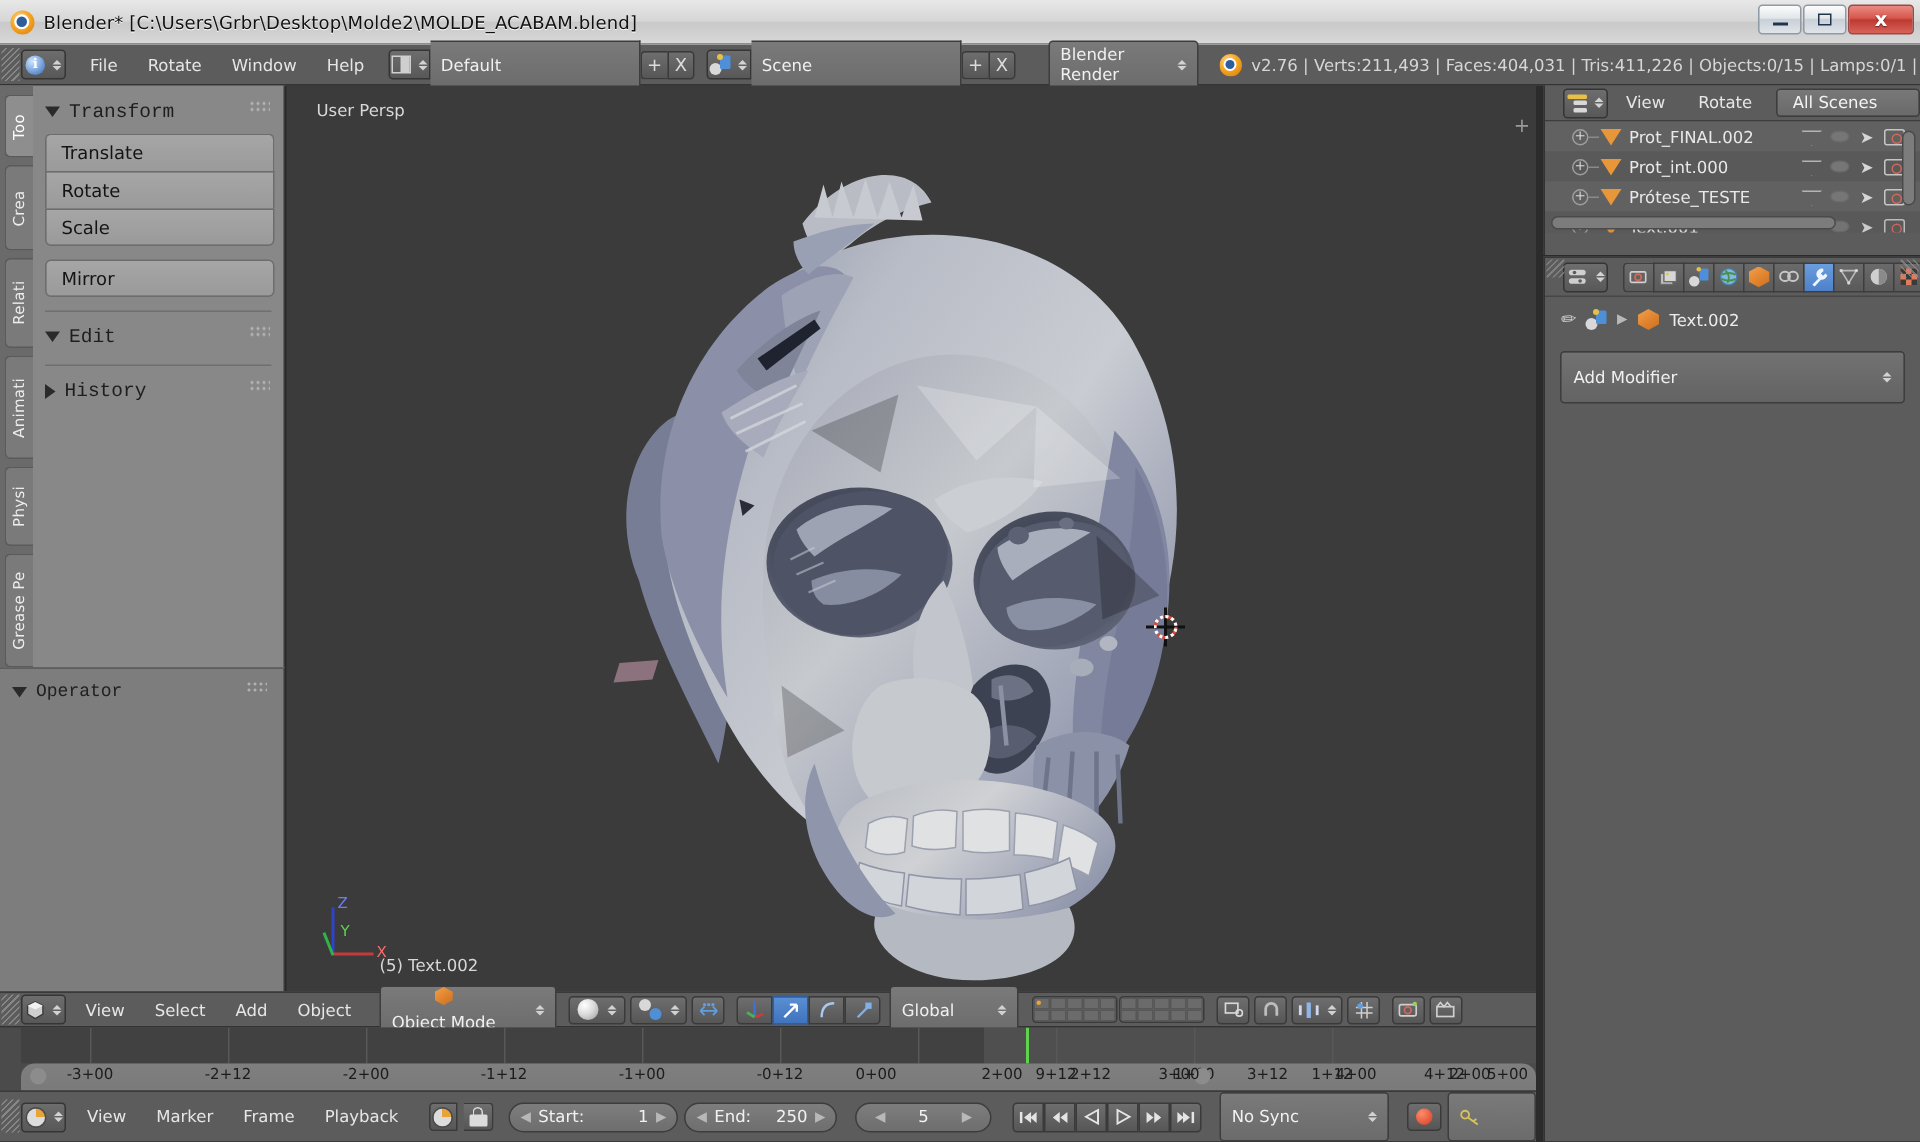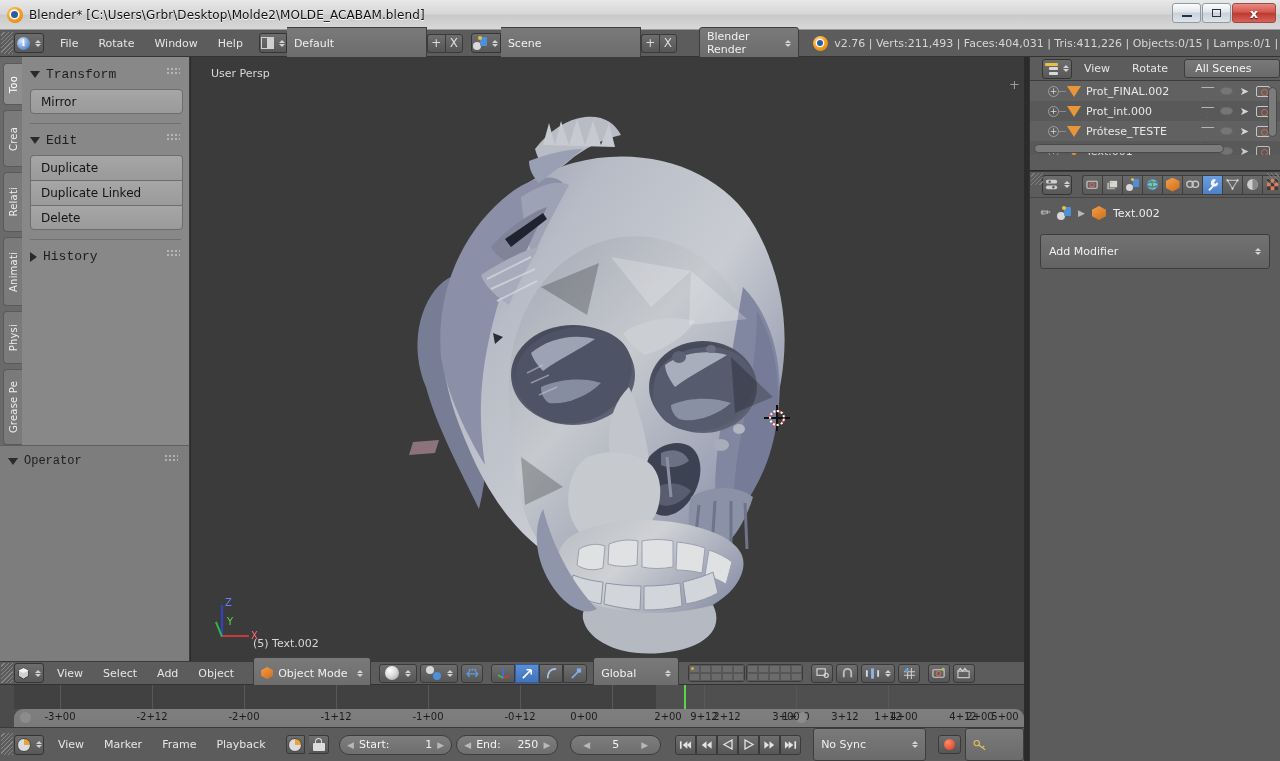--- a/index.html
+++ b/index.html
@@ -570,36 +570,36 @@
     <div class="shelf-body">
 
       <div class="panel-head">
         <div class="ph-left">
           <div class="tri-down"></div>
           <div class="panel-title">Transform</div>
         </div>
         <div class="grip-dots"></div>
       </div>
       <div class="tool-group">
+        <div class="tool-btn">Translate</div>
+        <div class="tool-btn">Rotate</div>
+        <div class="tool-btn">Scale</div>
+      </div>
+      <div class="tool-group">
         <div class="tool-btn">Mirror</div>
       </div>
 
       <div class="divider-line"></div>
 
       <div class="panel-head">
         <div class="ph-left">
           <div class="tri-down"></div>
           <div class="panel-title">Edit</div>
         </div>
         <div class="grip-dots"></div>
-      </div>
-      <div class="tool-group">
-        <div class="tool-btn">Duplicate</div>
-        <div class="tool-btn">Duplicate Linked</div>
-        <div class="tool-btn">Delete</div>
       </div>
 
       <div class="divider-line"></div>
 
       <div class="panel-head">
         <div class="ph-left">
           <div class="tri-right"></div>
           <div class="panel-title">History</div>
         </div>
         <div class="grip-dots"></div>
@@ -806,21 +806,21 @@
     </div>
 
     <div style="display:flex;align-items:center;">
       <div class="menu-label">View</div>
       <div class="menu-label">Select</div>
       <div class="menu-label">Add</div>
       <div class="menu-label">Object</div>
     </div>
 
     <div class="field" style="width:118px;justify-content:space-between;margin-left:6px;">
-      <span style="display:flex;align-items:center;gap:5px;">
+      <span style="display:flex;align-items:center;gap:5px;flex-direction:column;">
         <span class="cube-orange" style="width:12px;height:12px;"></span>
         <span>Object Mode</span>
       </span>
       <span class="spin">
           <i class="up"></i>
           <i class="dn"></i>
         </span>
     </div>
 
     <div class="icon-btn" style="width:38px;gap:3px;margin-left:5px;">

